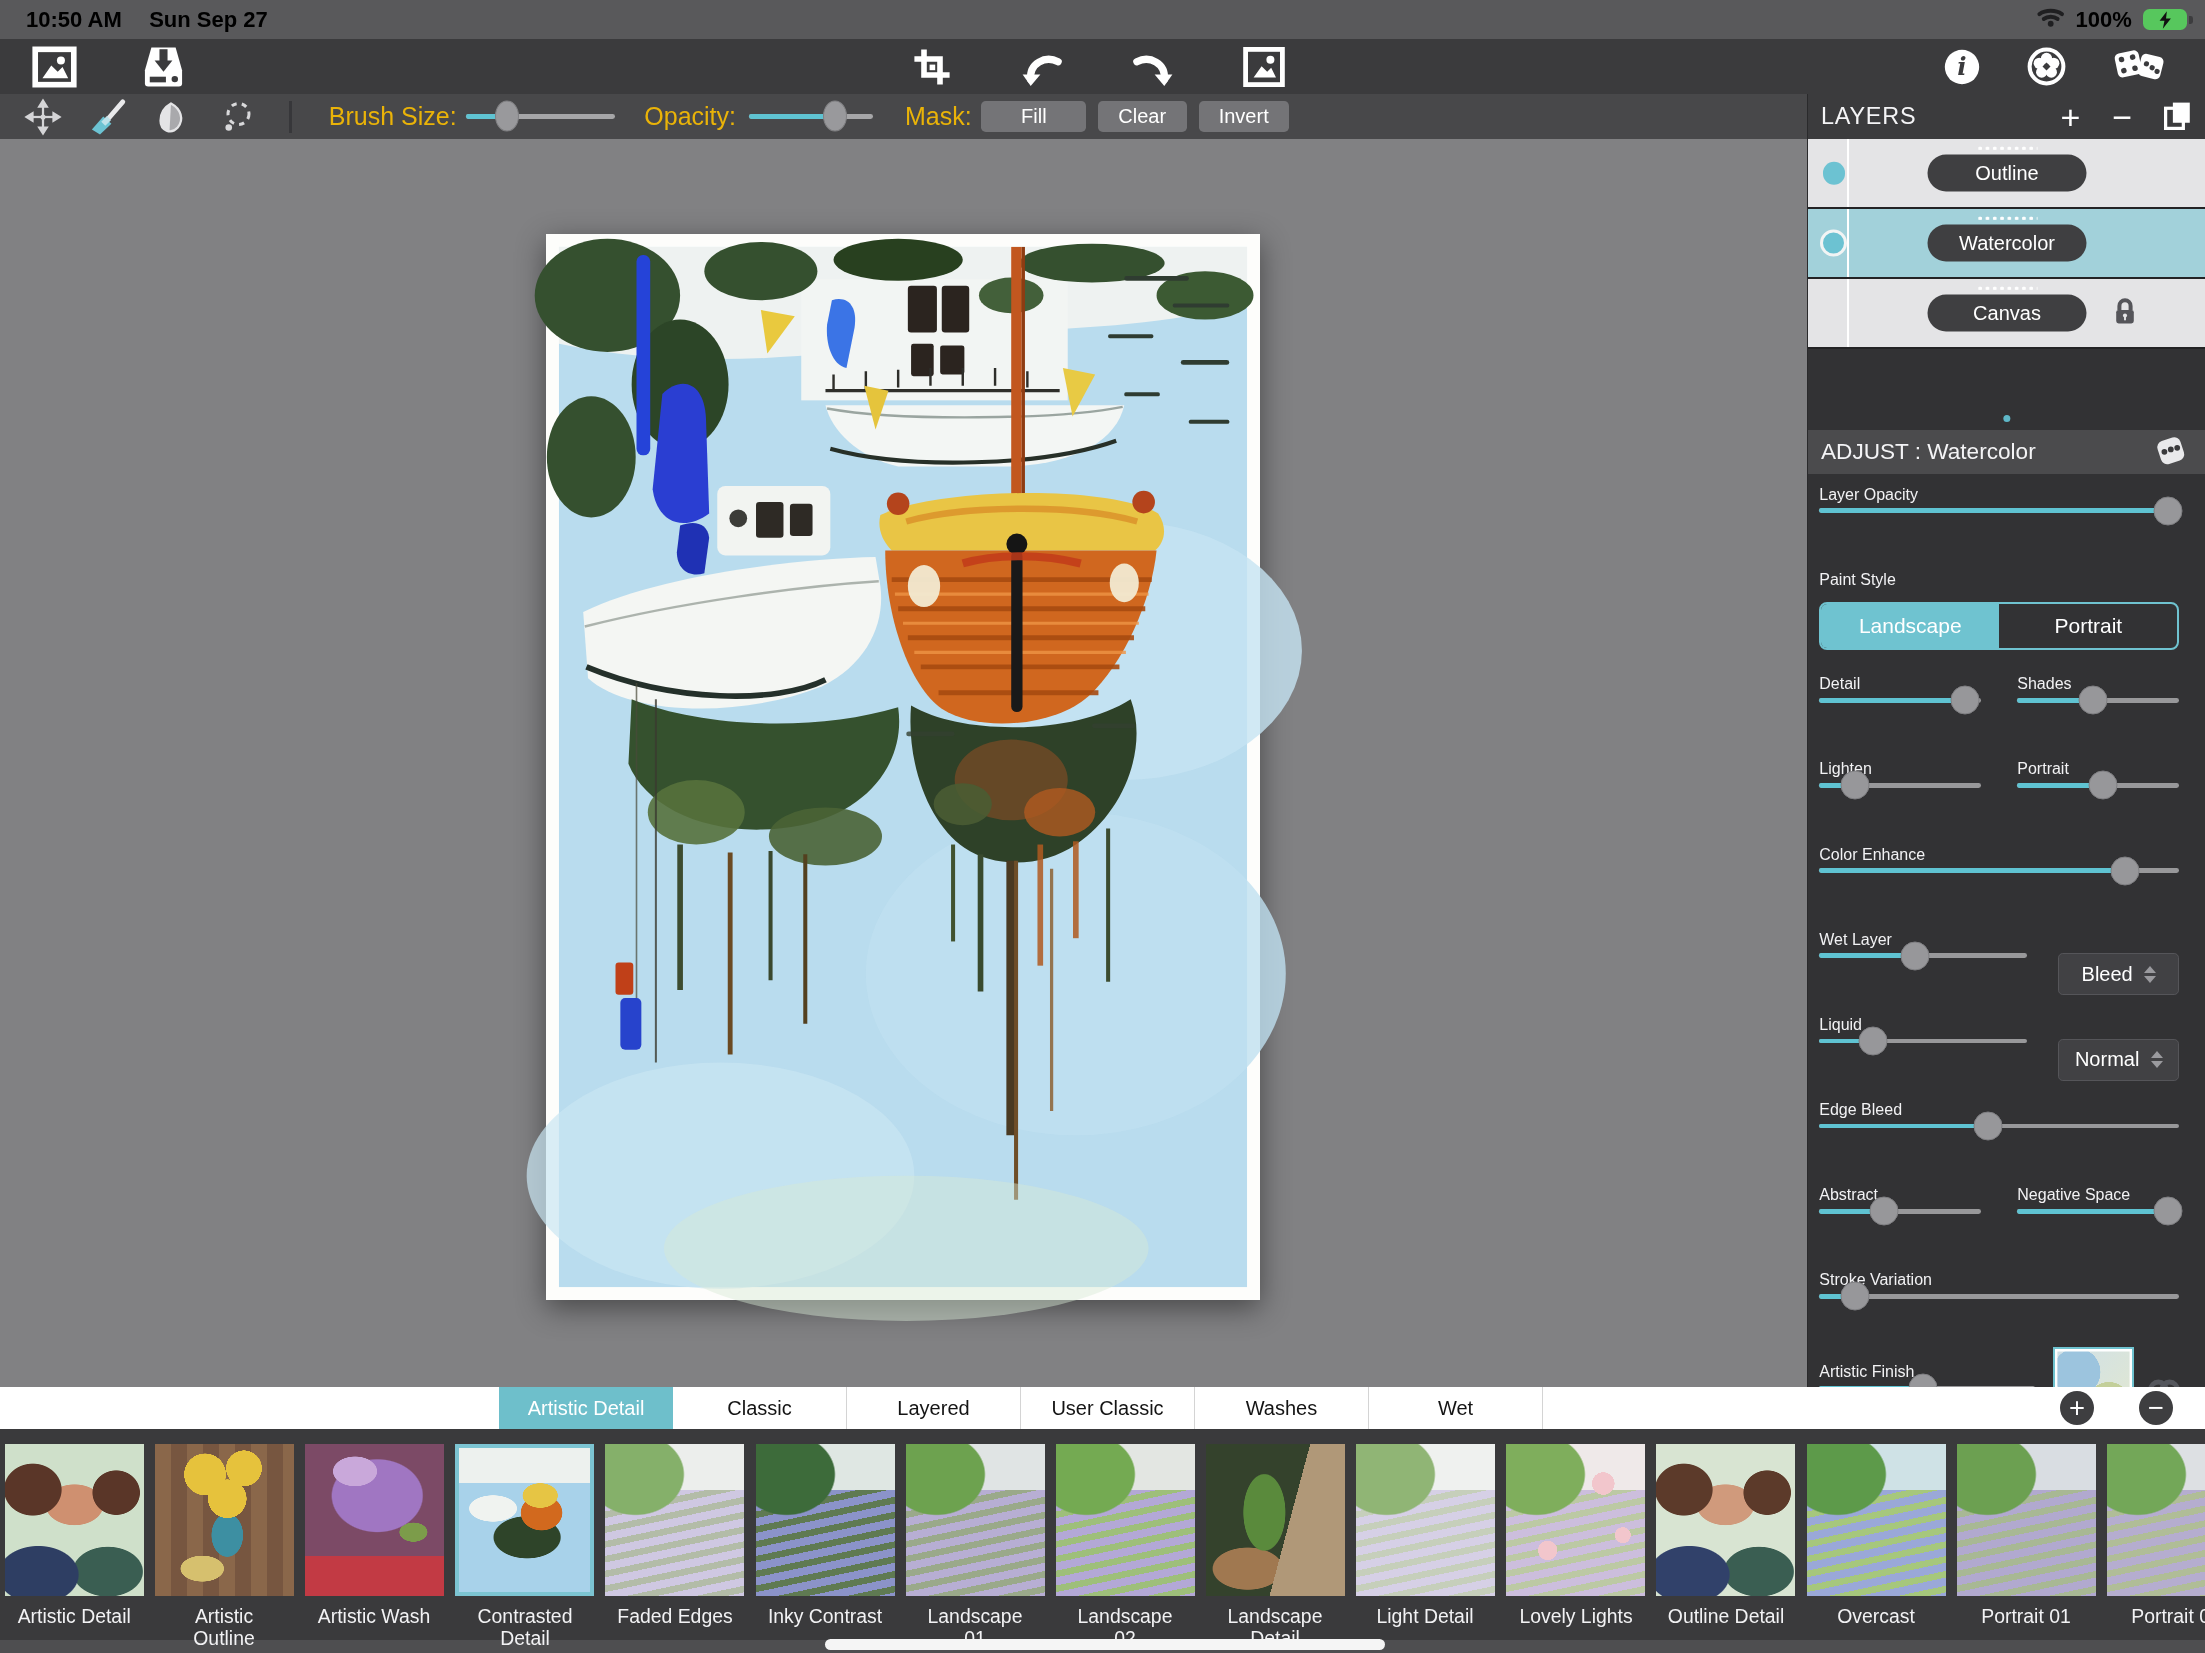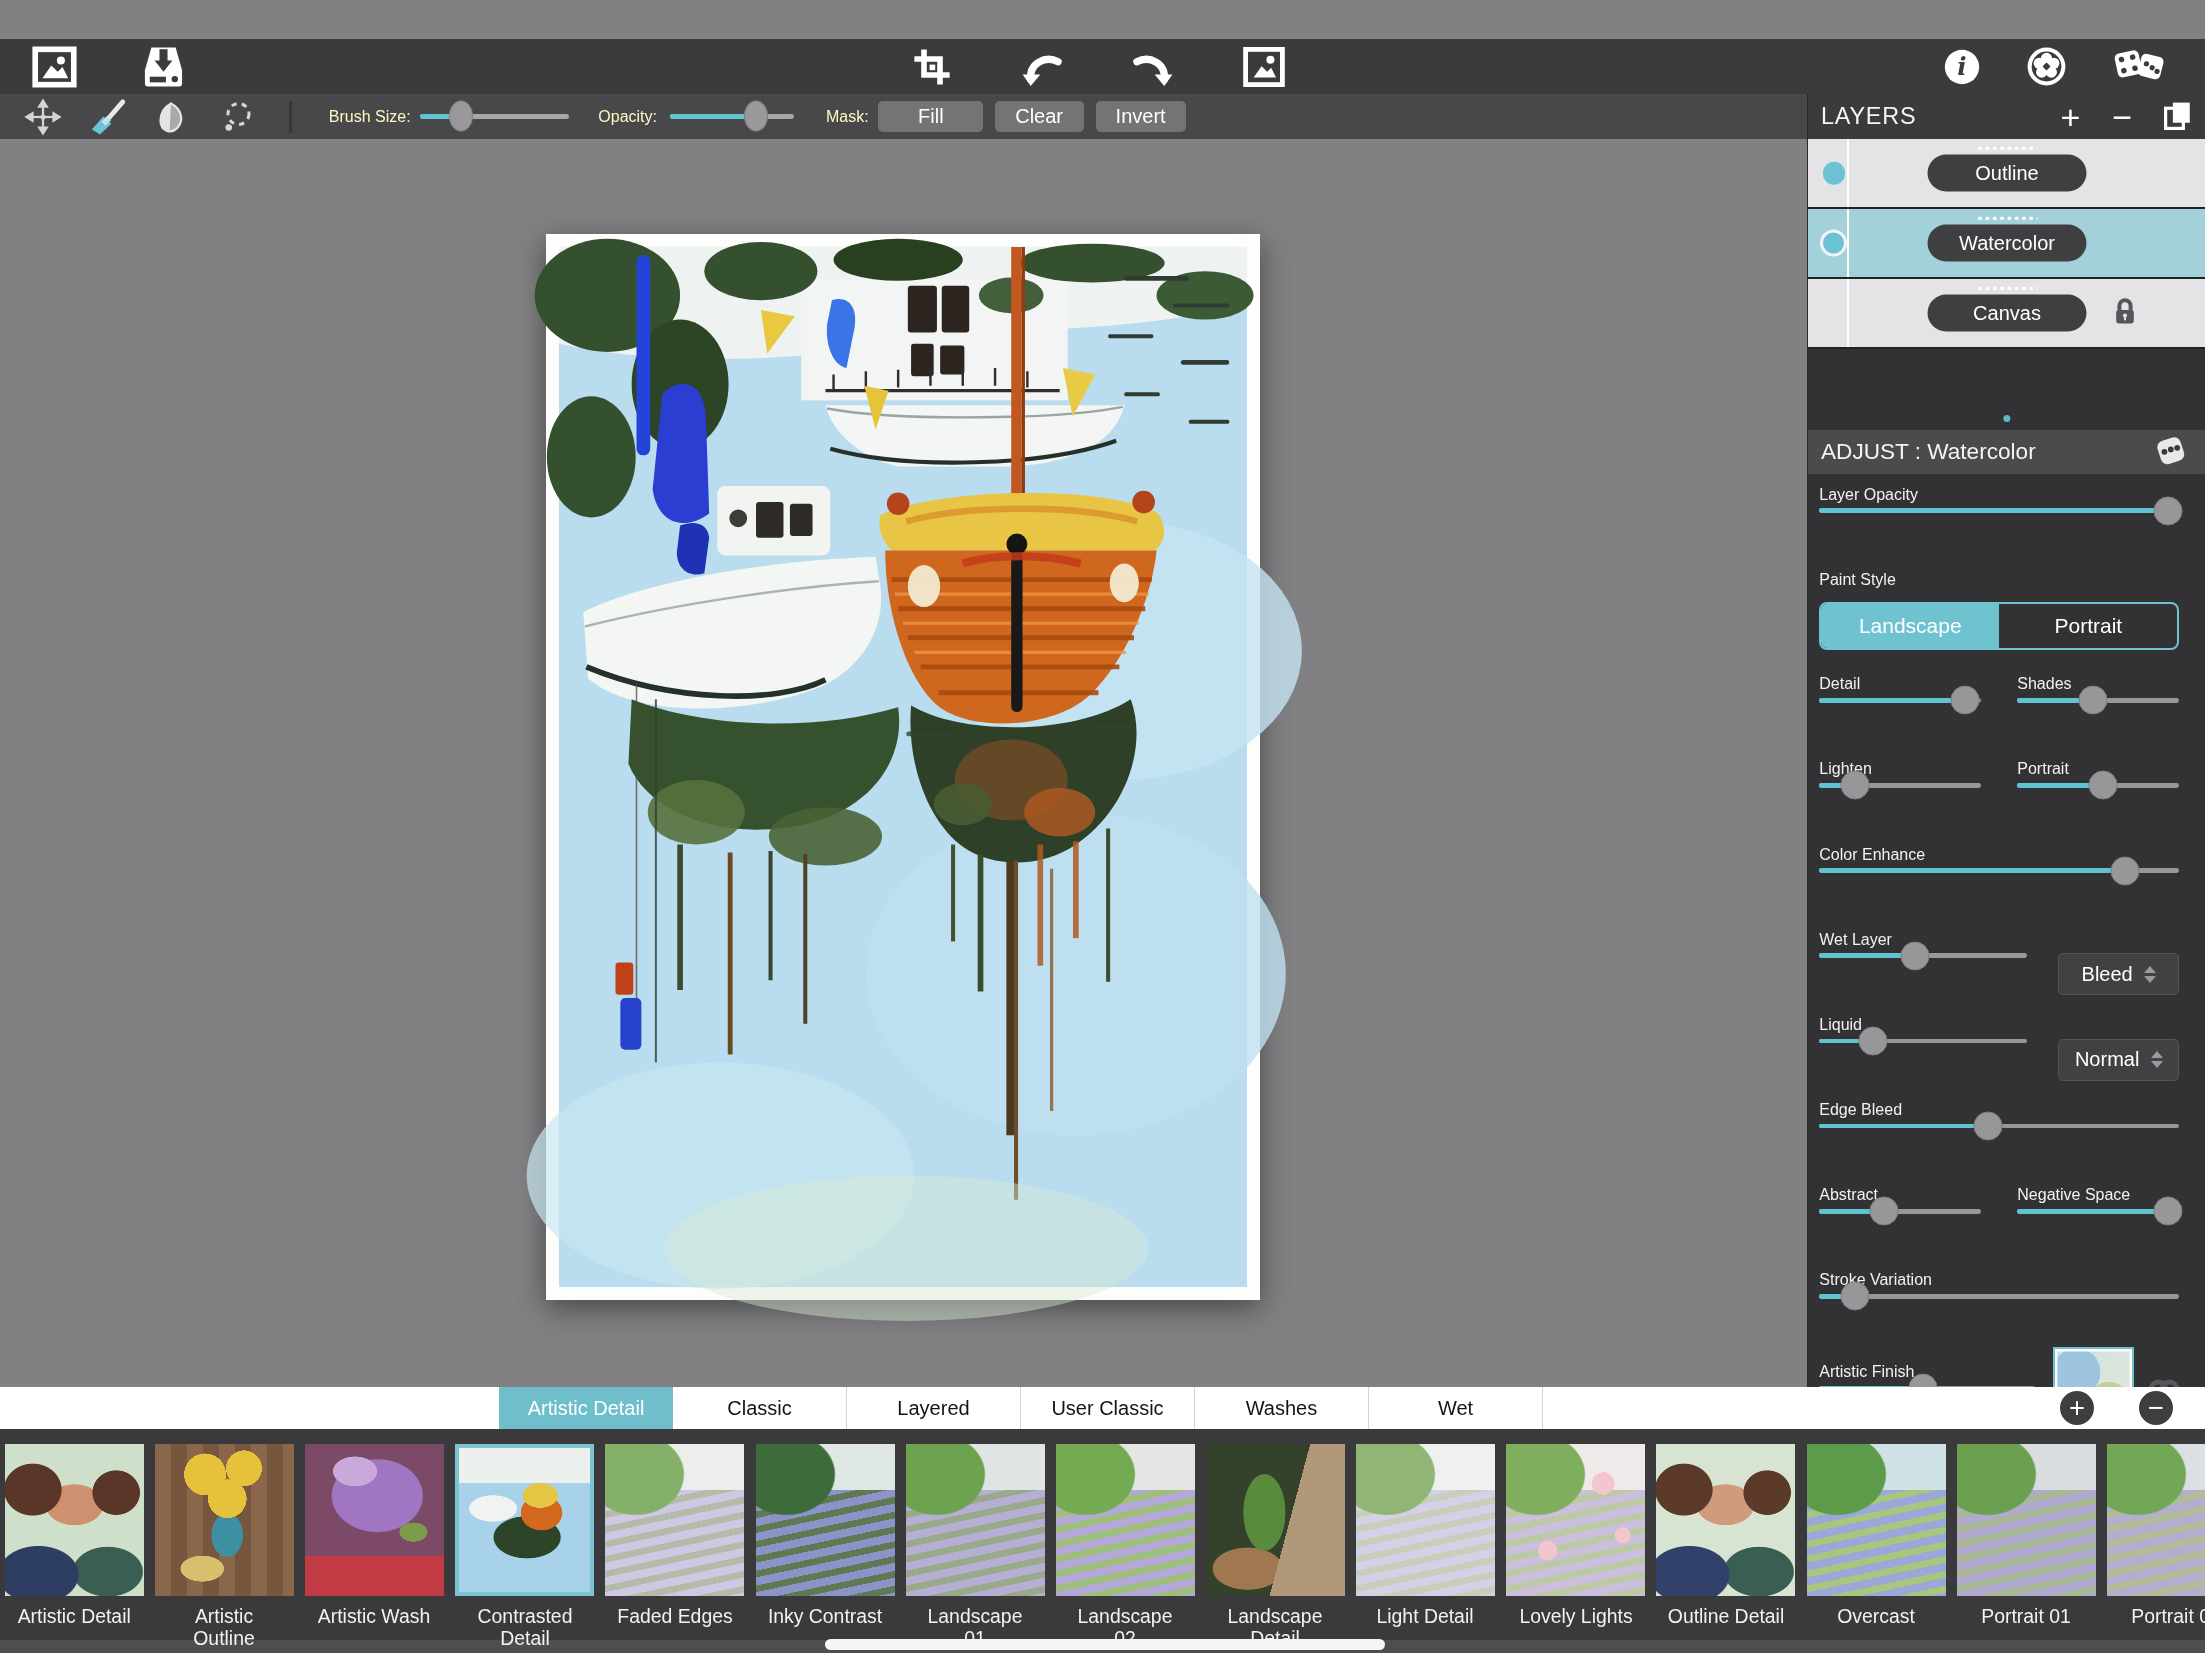--- a/index.html
+++ b/index.html
@@ -19,21 +19,21 @@
                  background:#3c3c3e;border-radius:0 2.4px 2.4px 0;}
 
   
   .toolbar{position:absolute;left:0;top:39px;width:2205px;height:55px;background:#3b3b3d;}
   .tb-group{position:absolute;top:0;height:55px;display:flex;align-items:center;}
   .tb-btn{display:flex;align-items:center;justify-content:center;}
 
   
   .subtoolbar{position:absolute;left:0;top:94px;width:1807px;height:45px;background:#48484a;
               display:flex;align-items:center;}
-  .subtoolbar .label{font-size:16px;color:#fef9c3;}
+  .subtoolbar .label{font-size:25px;color:#eab308;}
   .vdivider{width:2.4px;height:32px;background:#37373a;margin-left:34px;}
   .mini-slider{position:relative;height:4.8px;border-radius:2.4px;background:#a6a6a8;}
   .mini-slider .fill{position:absolute;left:0;top:0;height:4.8px;border-radius:2.4px;background:#5fc3d2;}
   .mini-slider .knob{position:absolute;top:50%;width:22px;height:29px;border-radius:50%;
                      background:#99999c;border:1.6px solid #808083;transform:translate(-50%,-50%);}
   .mask-btn{height:31px;border-radius:4.8px;background:#747477;color:#fff;font-size:20px;
             display:flex;align-items:center;justify-content:center;}
 
   
   .canvas-area{position:absolute;left:0;top:139px;width:1807px;height:1248px;background:#818183;}
@@ -122,20 +122,41 @@
                line-height:22px;white-space:pre-line;}
   .hscroll{position:absolute;left:825px;top:210px;width:560px;height:11.3px;border-radius:5.7px;background:#f5f5f5;}
 
   svg{overflow:visible;}
 </style>
 </head>
 <body>
 
 <div id="app">
 
+  <div class="statusbar">
+    <div class="status-left">
+      <span>10:50 AM</span>
+      <span>Sun Sep 27</span>
+    </div>
+    <div class="status-right">
+      <span>
+        <svg width="27.4" height="21" viewBox="0 0 34 26">
+          <path d="M3 10 A 20 14 0 0 1 31 10" fill="none" stroke="#1f1f21" stroke-width="5" stroke-linecap="round"></path>
+          <path d="M8.5 16 A 12 9 0 0 1 25.5 16" fill="none" stroke="#1f1f21" stroke-width="5" stroke-linecap="round"></path>
+          <circle cx="17" cy="22" r="3.6" fill="#1f1f21"></circle>
+        </svg>
+      </span>
+      <span>100%</span>
+      <span class="battery">
+        <svg width="14.5" height="18" viewBox="0 0 18 22">
+          <polygon points="11,0 2,12 8,12 6,22 16,9 10,9" fill="#111"></polygon>
+        </svg>
+      </span>
+    </div>
+  </div>
 
   <div class="toolbar">
     <div class="tb-group" style="left:32px;gap:63px;">
       <span class="tb-btn">
         <svg width="45" height="42" viewBox="0 0 56 52">
           <rect x="4" y="4" width="48" height="44" fill="none" stroke="#fff" stroke-width="7"></rect>
           <circle cx="36" cy="18" r="5" fill="#fff"></circle>
           <polygon points="13,40 24,24 32,32 38,26 45,40" fill="#fff"></polygon>
         </svg>
       </span>

